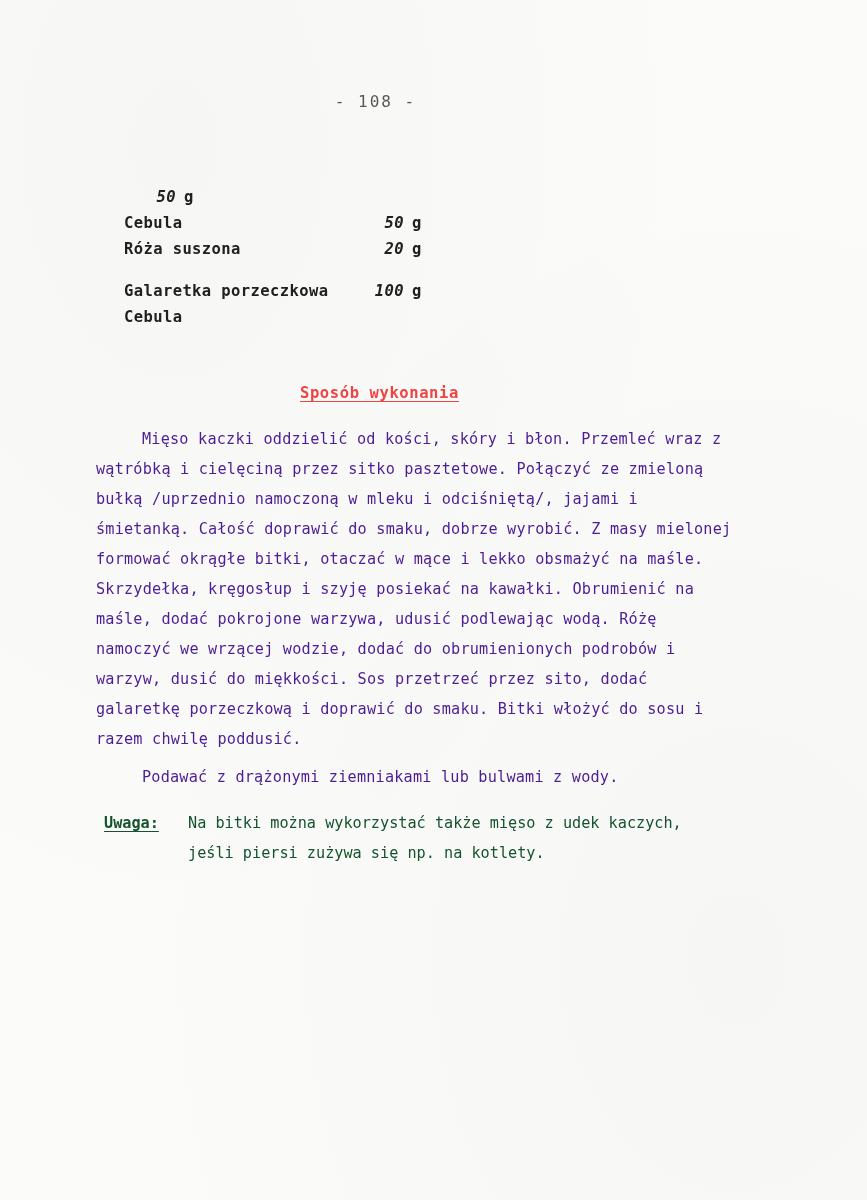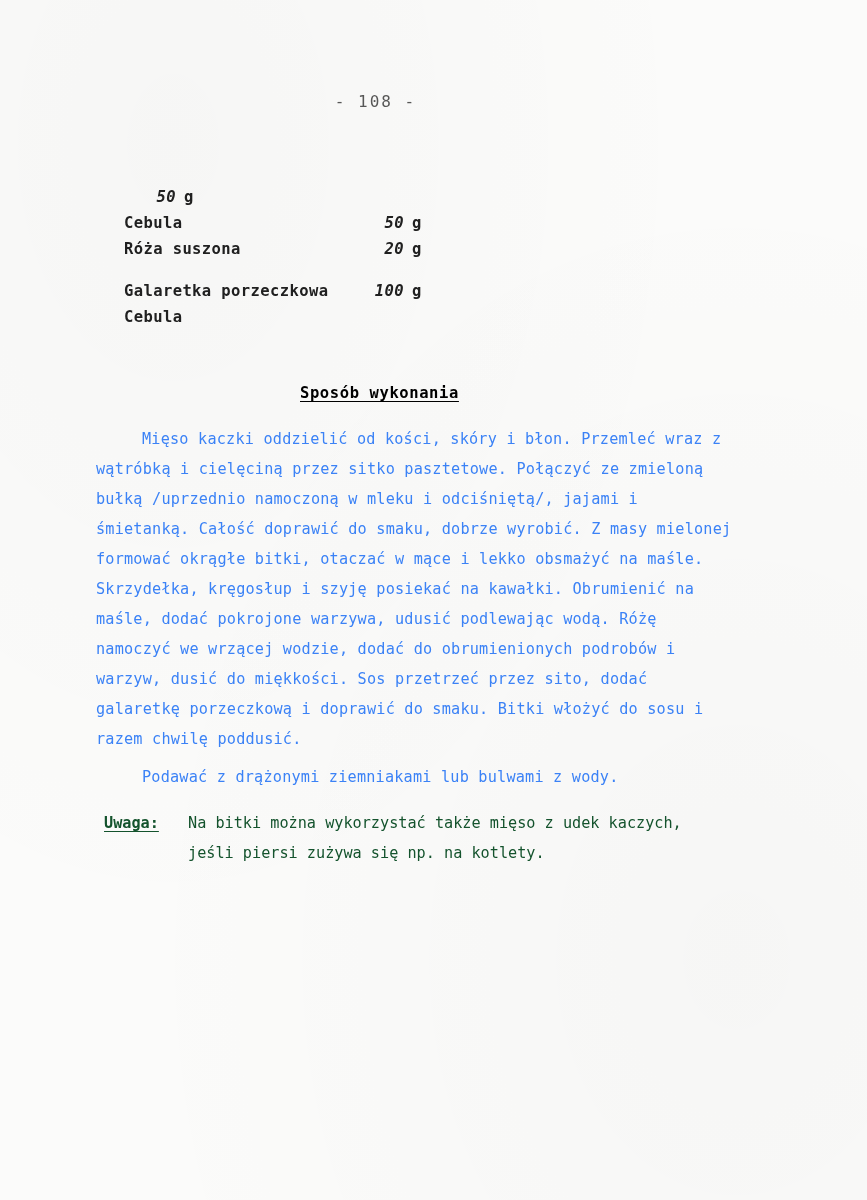--- a/index.html
+++ b/index.html
@@ -83,31 +83,31 @@
 
   .section-heading {
     position: absolute;
     left: 300px;
     top: 384px;
     font-size: 15.5px;
     font-weight: 700;
     letter-spacing: 0.6px;
     text-decoration: underline;
     text-underline-offset: 3px;
-    color: #000000;
+    color: #ef4444;
   }
 
   .body-text {
     position: absolute;
     left: 96px;
     top: 424px;
     width: 640px;
     font-size: 15.2px;
     line-height: 30px;
-    color: #3b82f6;
+    color: #4c1d95;
     letter-spacing: 0.2px;
   }
   .body-text p {
     margin: 0;
   }
   .body-text p.indent {
     text-indent: 46px;
   }
   .para-gap { height: 8px; }
 

